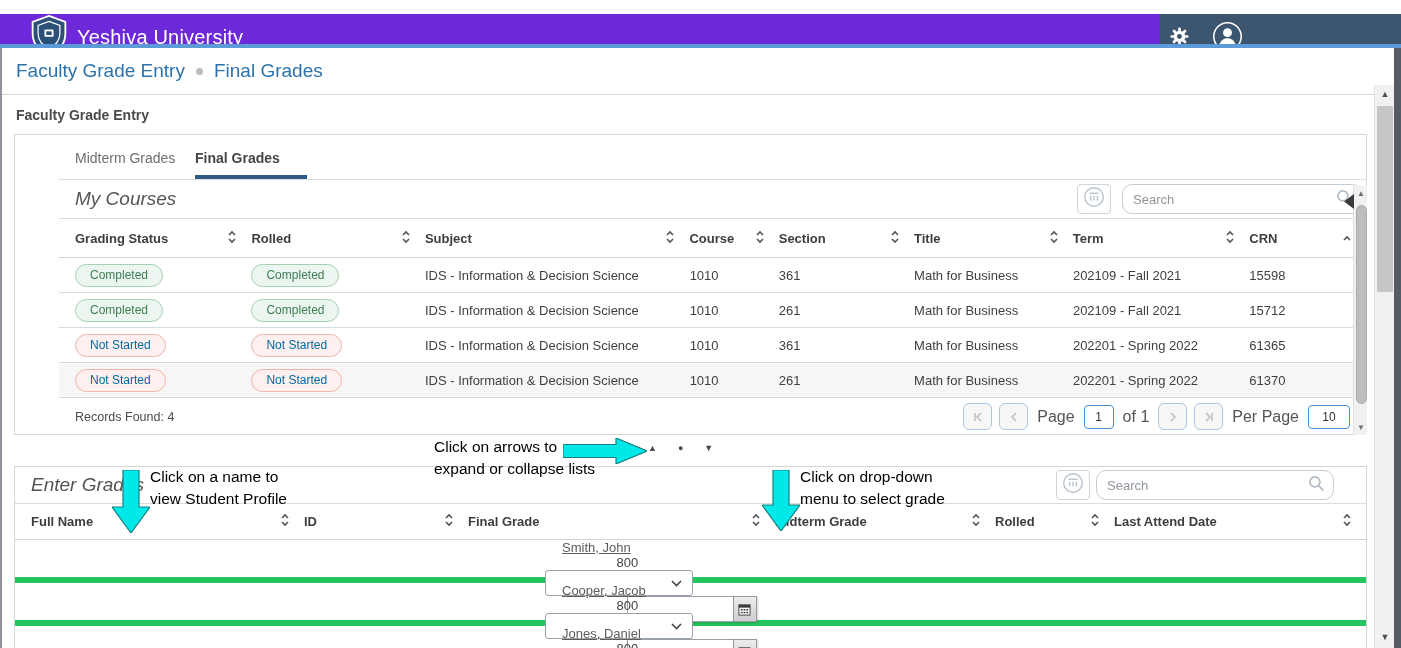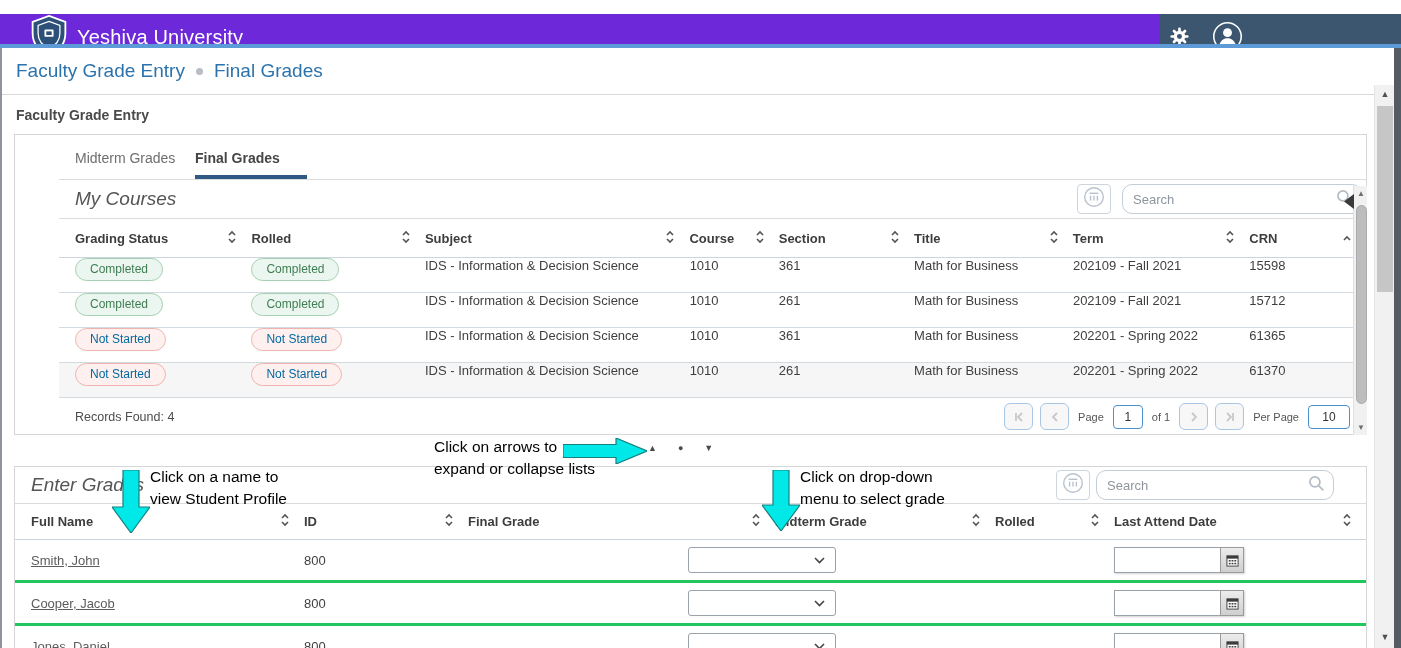--- a/index.html
+++ b/index.html
@@ -56,45 +56,45 @@
   .c-tools-btn { left:1018px; } .c-tools-search { left:1063px; width:240px; }
   .g-tools-btn { left:1041px; top:3px; } .g-tools-search { left:1081px; width:238px; top:3px; }
 
   
   .grid-header { display:flex; align-items:center; height:39px; border-bottom:1px solid #ccd5dd;
                  padding-left:16px; font-size:13px; font-weight:bold; color:#3d3d3d; }
   .grid-header2 { height:36px; }
   .hcell { display:flex; align-items:center; justify-content:space-between; padding-right:14px; height:100%; }
   .c1{width:180px}.c2{width:177px}.c3{width:270px}.c4{width:91px}.c5{width:138px}.c6{width:162px}.c7{width:180px}.c8{width:119px}
   .g1{width:273px}.g2{width:164px}.g3{width:220px}.g4{width:307px}.g5{width:119px}.g6{flex:1; padding-right:14px;}
-  .grid-row { display:flex; align-items:flex-start; height:35px; border-bottom:1px solid #d3dbe2;
+  .grid-row { display:flex; align-items:center; height:35px; border-bottom:1px solid #d3dbe2;
               padding-left:16px; font-size:13px; color:#3f3f3f; }
   .grid-row.alt { background:#f6f6f6; }
   .badge { display:inline-block; padding:3px 14px; border-radius:12px; font-size:12px; line-height:15px; }
   .badge-green { color:#3e7d52; background:#ecf6f0; border:1px solid #a6d0b2; }
   .badge-red   { color:#0369a1; background:#fdf0ee; border:1px solid #f1b3ad; }
 
   .records-bar { position:relative; height:37px; display:flex; align-items:center; padding-left:16px;
                  font-size:12.5px; color:#4c4c4c; }
   .pagination { position:absolute; right:16px; top:0; height:100%; display:flex; align-items:center; gap:7px; }
   .pg-btn { width:29px; height:27px; border:1px solid #a9c7e4; border-radius:6px; background:#f7f7f7;
             display:flex; align-items:center; justify-content:center; cursor:pointer; }
-  .pg-label { font-size:11px; color:#555; margin:16px 2px; }
+  .pg-label { font-size:16px; color:#555; margin:16px 2px; }
   .pg-input { width:30px; height:24px; border:1px solid #4a90d2; border-radius:4px; text-align:center;
               font-size:12px; color:#333; font-family:"Liberation Sans",sans-serif; outline:none; }
   .pp-input { width:42px; }
 
   
   .expand-strip { position:absolute; left:648px; top:443px; display:flex; align-items:center; gap:21px;
                   color:#4a4a4a; font-size:9px; z-index:10;}
   .tri { cursor:pointer; }
 
   
-  .student-row { display:flex; align-items:center; height:43px; border-bottom:3px solid #22c55e;
-                 padding-left:16px; font-size:13px; color:#3f3f3f; }
+  .student-row { display:flex; align-items:center; height:43px; border-bottom:6px solid #22c55e;
+                 padding-left:16px; font-size:13px; color:#3f3f3f;flex-direction:column; }
   .student-link { color:#5c5c5c; text-decoration:underline; cursor:pointer; }
   .fake-select { width:148px; height:26px; border:1px solid #9aa1a8; border-radius:3px; background:#fff;
                  display:flex; align-items:center; justify-content:flex-end; padding-right:10px; cursor:pointer; }
   .date-widget { display:flex; align-items:center; box-shadow:1px 1px 2px rgba(0,0,0,.18); width:130px; height:26px;}
   .date-widget input { width:106px; height:26px; border:1px solid #9aa1a8; border-right:none; outline:none;
                        font-family:"Liberation Sans",sans-serif; padding:0 4px; }
   .cal-btn { width:24px; height:26px; background:linear-gradient(#ececec,#cfcfcf); border:1px solid #9a9a9a;
              display:flex; align-items:center; justify-content:center; cursor:pointer; }
 
   

